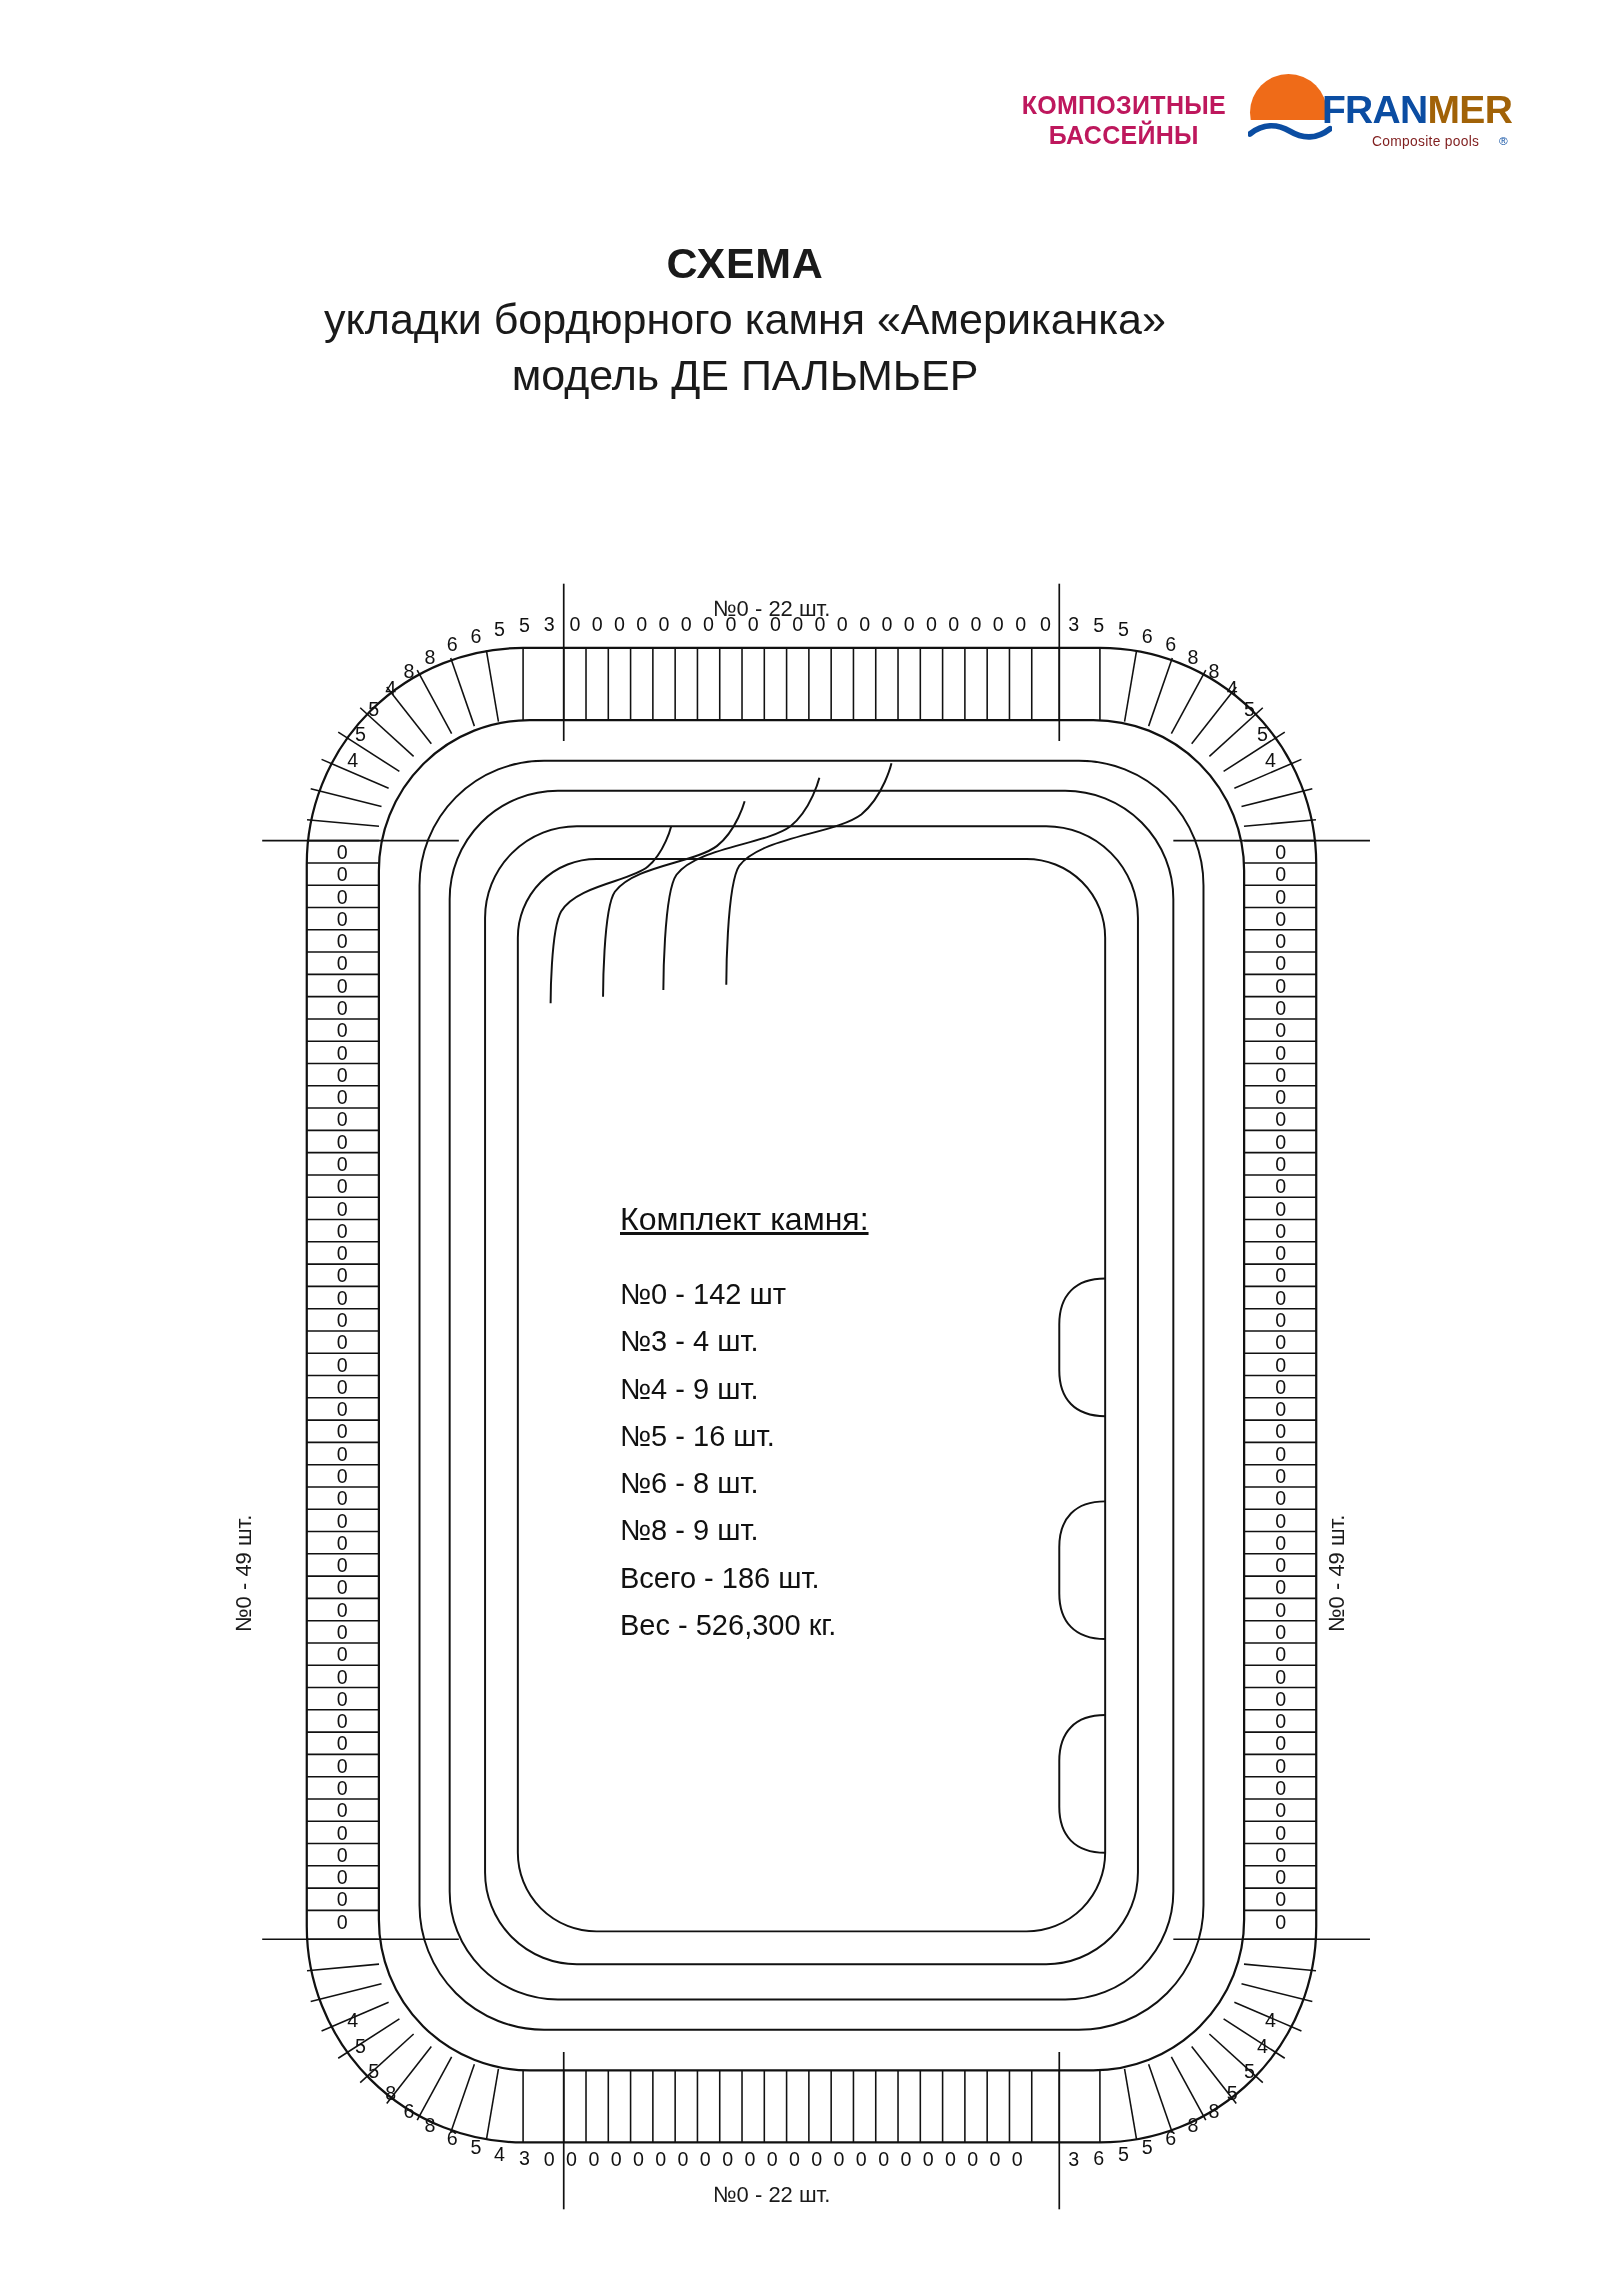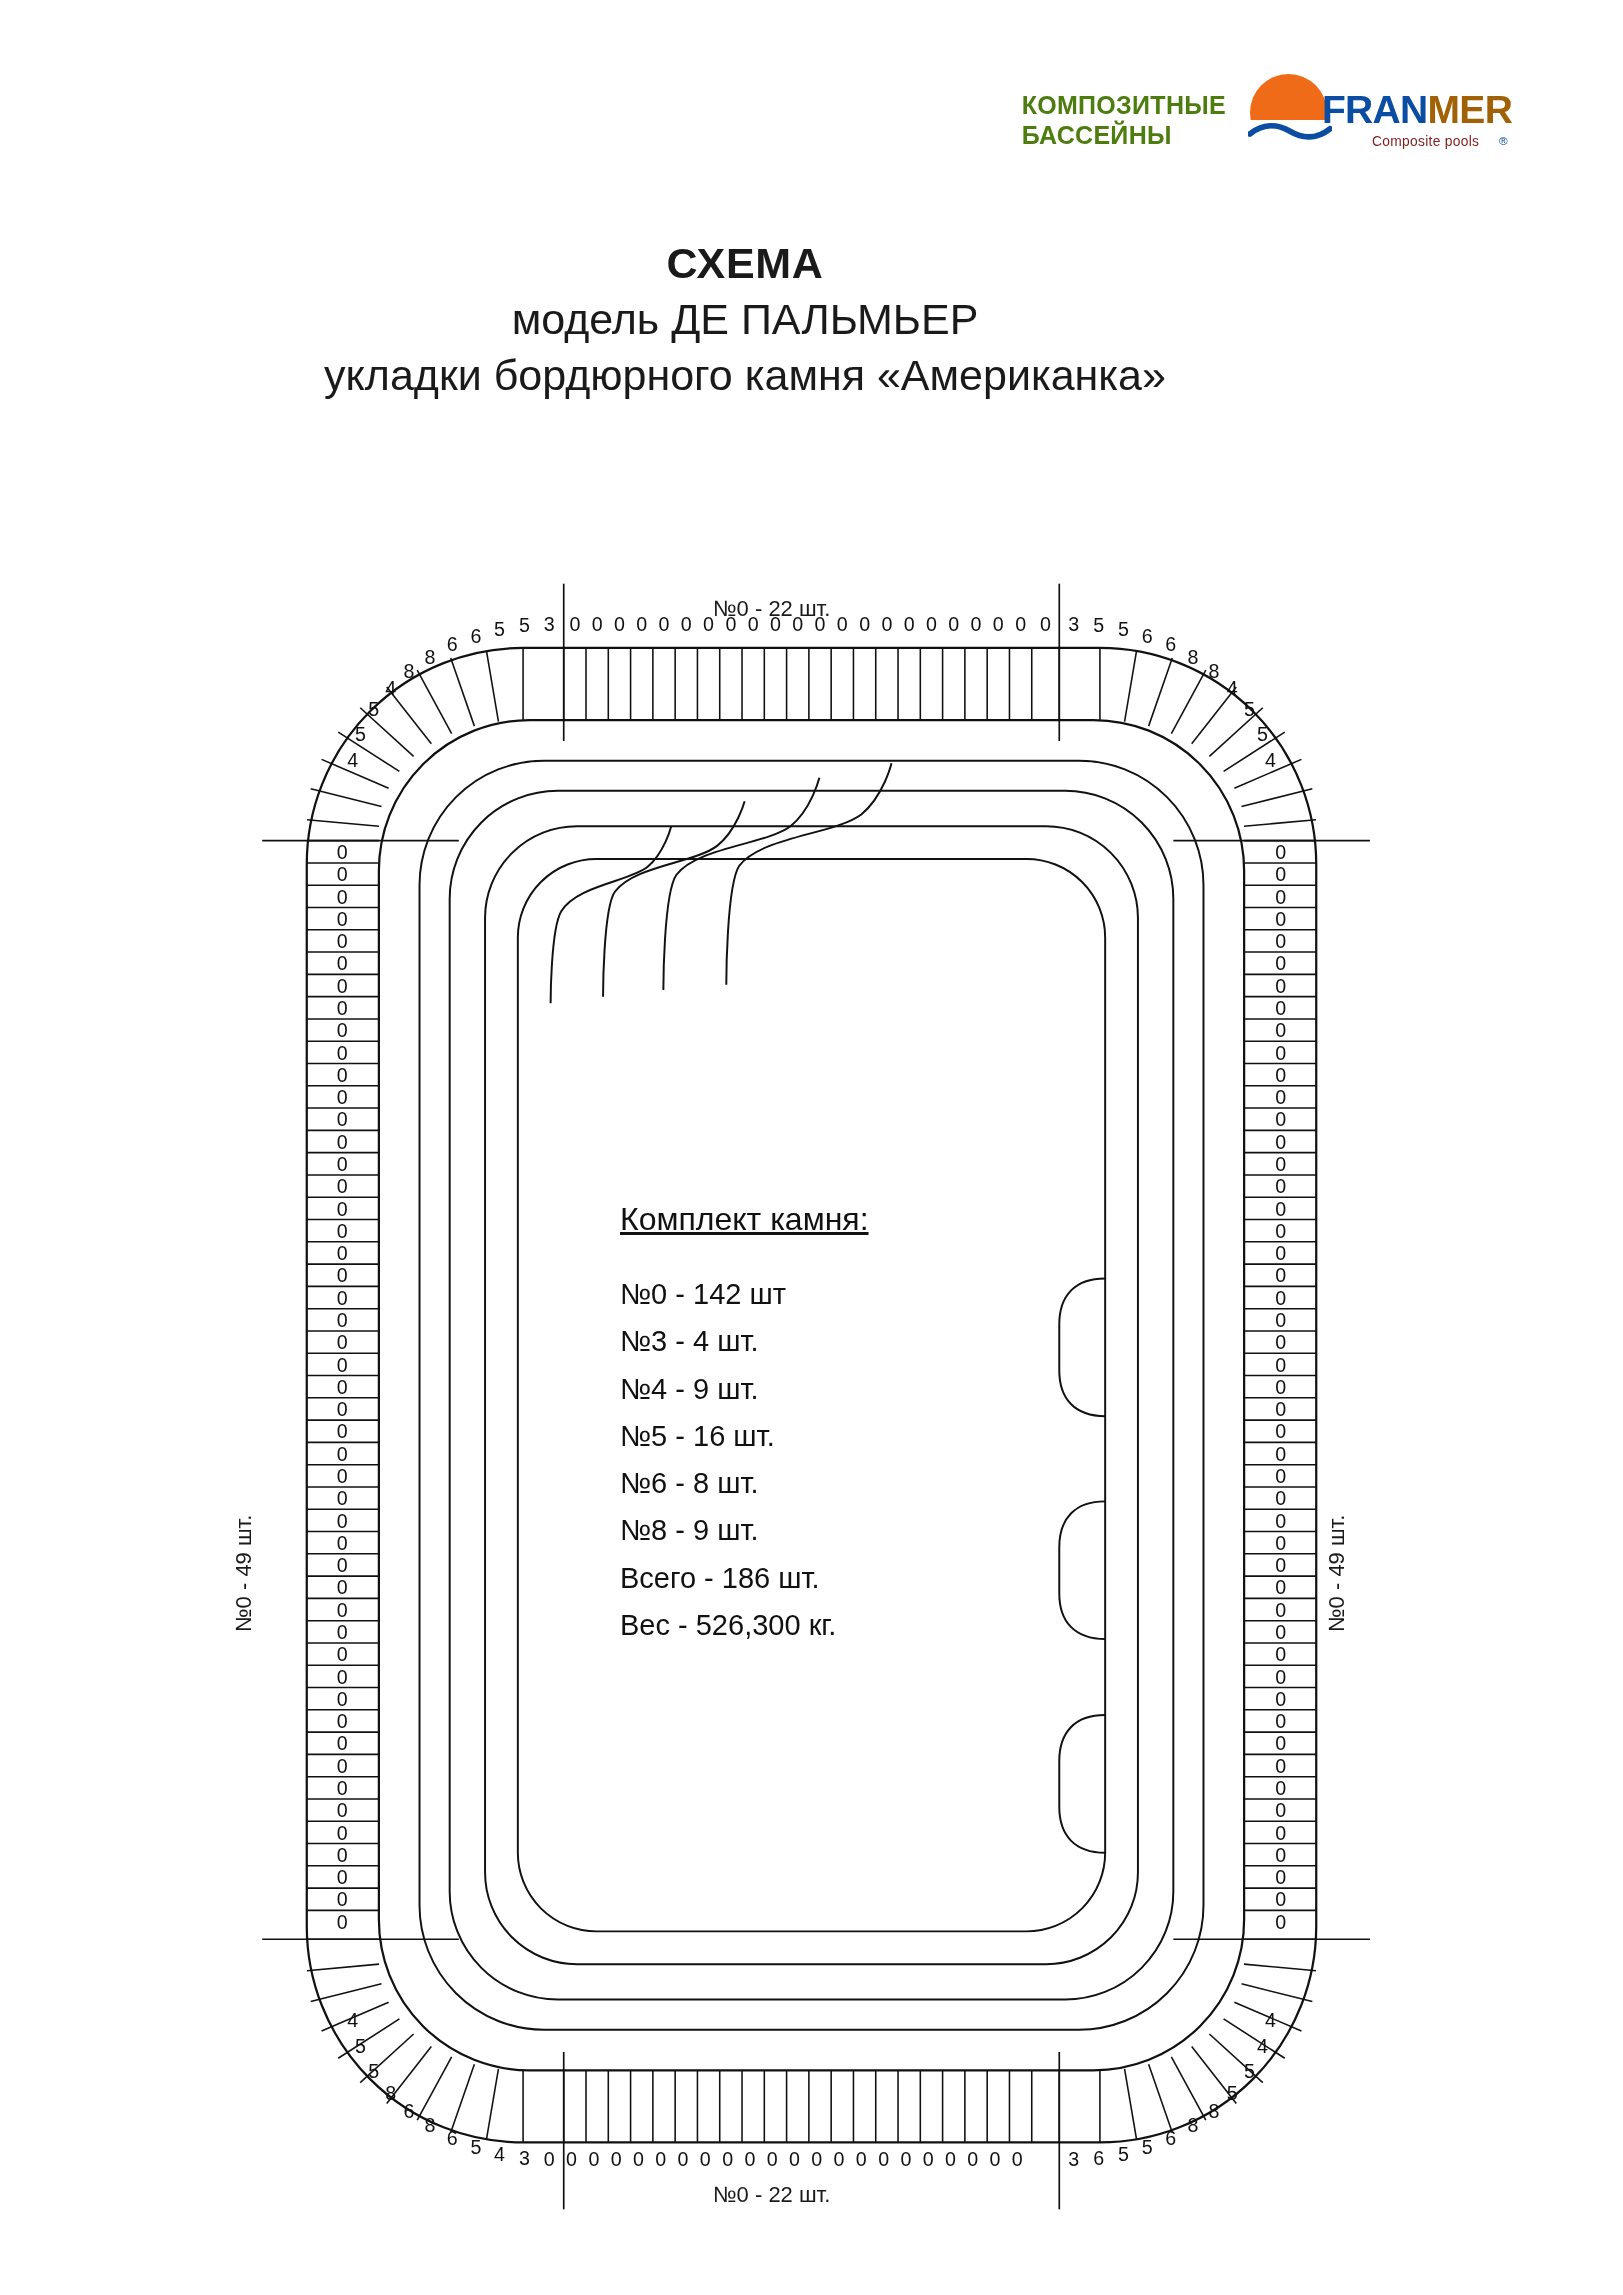--- a/index.html
+++ b/index.html
@@ -25,22 +25,22 @@
 
   .logo-block {
     position: absolute;
     top: 71px;
     right: 118px;
     display: flex;
     align-items: center;
     gap: 17px;
   }
   .logo-words {
-    text-align: left;
-    color: #4d7c0f;
+    text-align: center;
+    color: #be185d;
     font-weight: bold;
     font-size: 25px;
     line-height: 1.22;
     letter-spacing: 0.3px;
   }
   .logo-mark {
     position: relative;
     width: 262px;
     height: 98px;
   }
@@ -189,22 +189,22 @@
         </svg>
       </div>
       <div class="logo-name"><span>FRAN</span><span class="mer">MER</span></div>
       <div class="logo-sub">Composite pools</div>
       <div class="logo-reg">®</div>
     </div>
   </div>
 
   <div class="title-block">
     <div class="title-main">СХЕМА</div>
+    <div class="title-line">укладки бордюрного камня «Американка»</div>
     <div class="title-line">модель ДЕ ПАЛЬМЬЕР</div>
-    <div class="title-line">укладки бордюрного камня «Американка»</div>
   </div>
 
   <div class="drawing">
     <svg viewBox="0 0 2476 2600" xmlns="http://www.w3.org/2000/svg">
       <g fill="none" stroke="#111" stroke-width="3.2">
 
         <rect x="468" y="158" width="1540" height="2280" rx="330" ry="330" stroke-width="3.4"></rect>
 
         <rect x="578" y="268" width="1320" height="2060" rx="230" ry="230" stroke-width="3.4"></rect>
 

